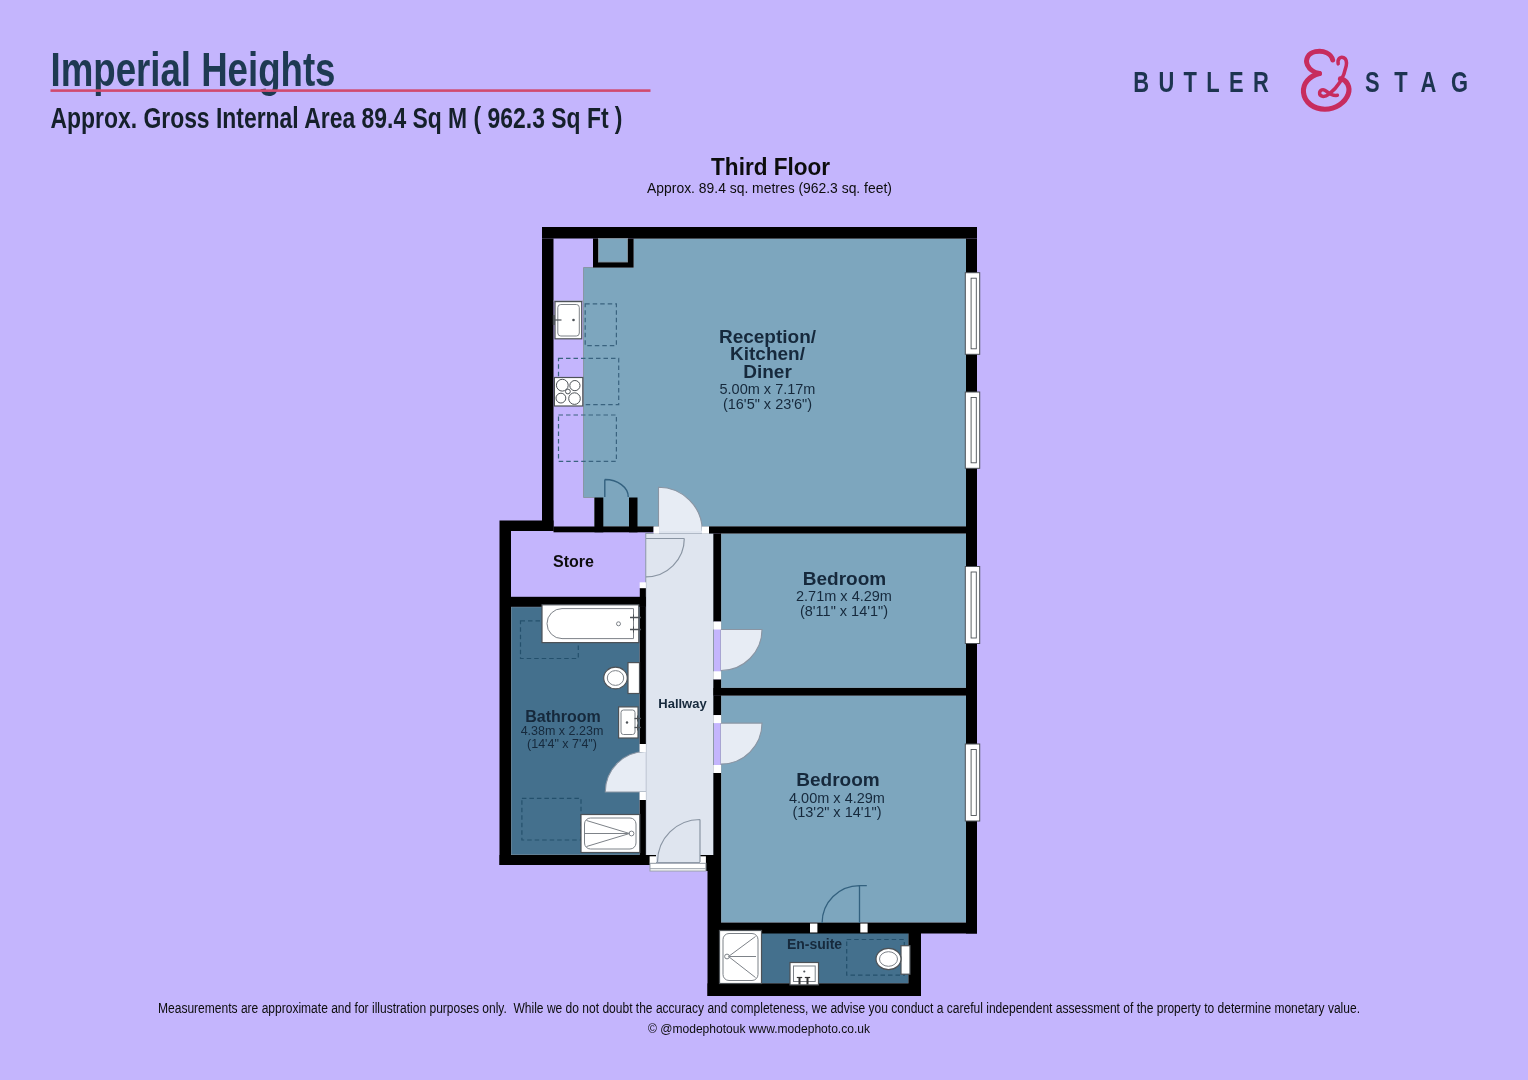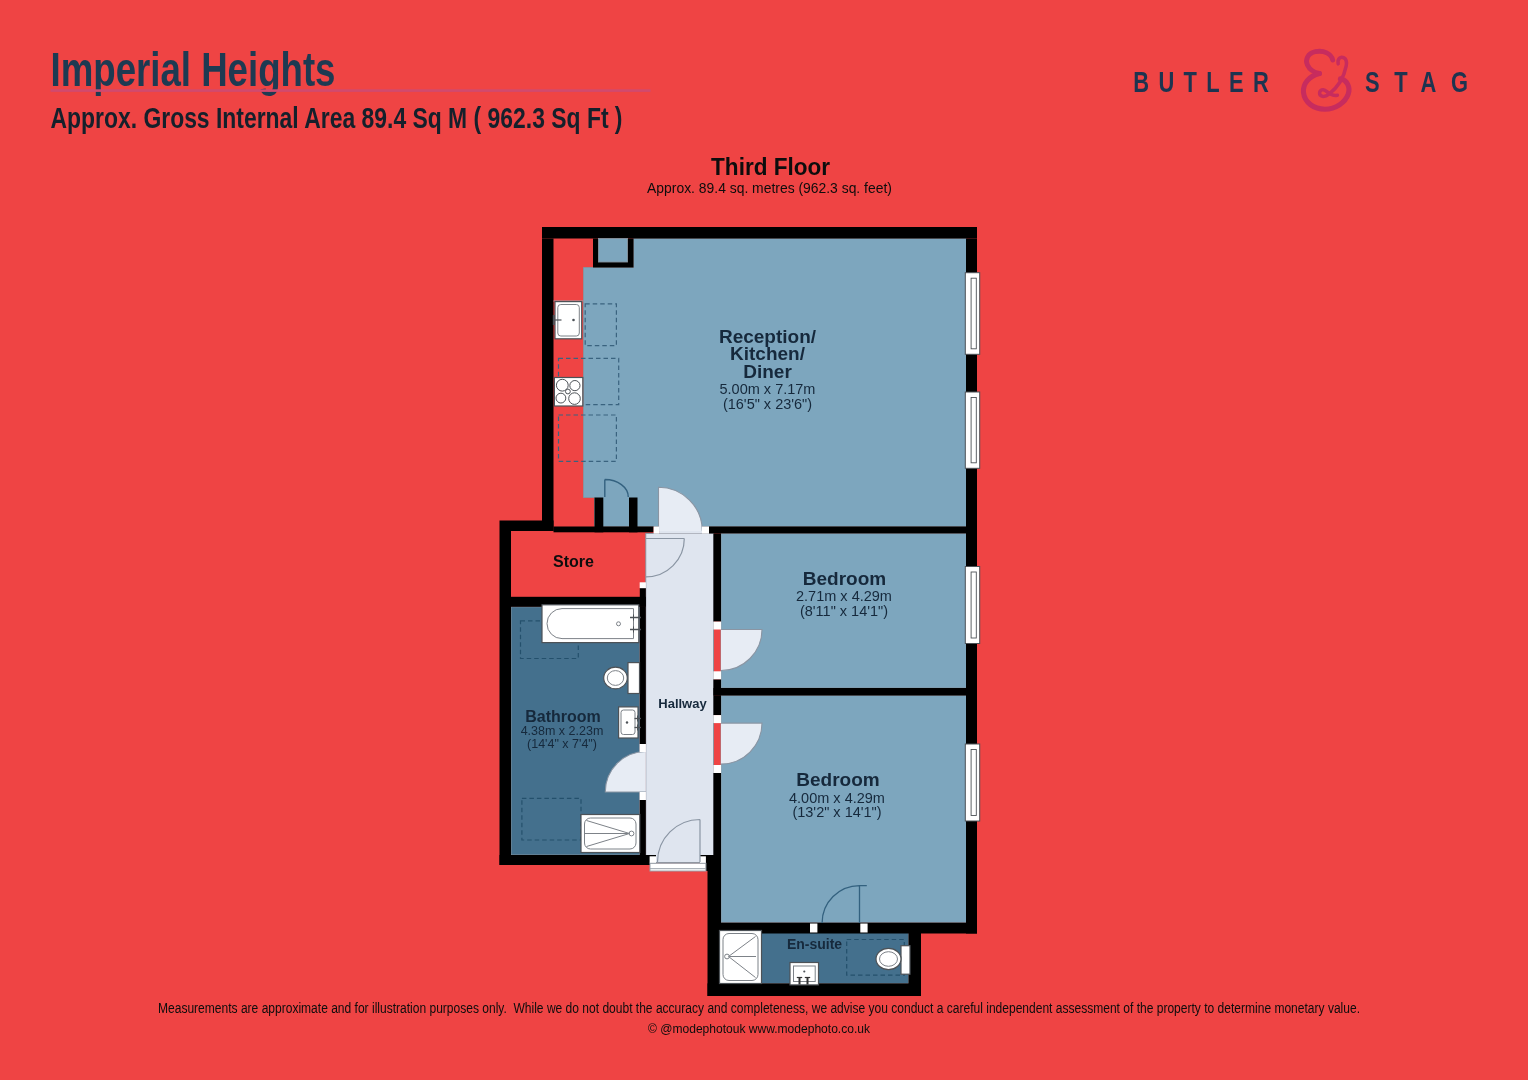--- a/index.html
+++ b/index.html
@@ -1,16 +1,16 @@
 <!DOCTYPE html>
 <html><head>
 <meta charset="utf-8">
 <style>
   html,body{margin:0;padding:0;background:#ffffff;}
-  #page{position:relative;width:1528px;height:1080px;background:#ef4444;overflow:hidden;}
+  #page{position:relative;width:1528px;height:1080px;background:#c4b5fd;overflow:hidden;}
   svg text{font-family:"Liberation Sans",sans-serif;}
 </style>
 </head>
 <body>
 <div id="page">
 <svg width="1528" height="1080" viewBox="0 0 1528 1080">
 
 <text x="50.5" y="86" font-size="49" font-weight="bold" fill="#1e3a52" textLength="285" lengthAdjust="spacingAndGlyphs">Imperial Heights</text>
 <rect x="50.5" y="89.3" width="600" height="2.6" fill="#d14a6e"></rect>
 <text x="50.5" y="128" font-size="29" font-weight="bold" fill="#15202b" textLength="572" lengthAdjust="spacingAndGlyphs">Approx. Gross Internal Area 89.4 Sq M ( 962.3 Sq Ft )</text>

